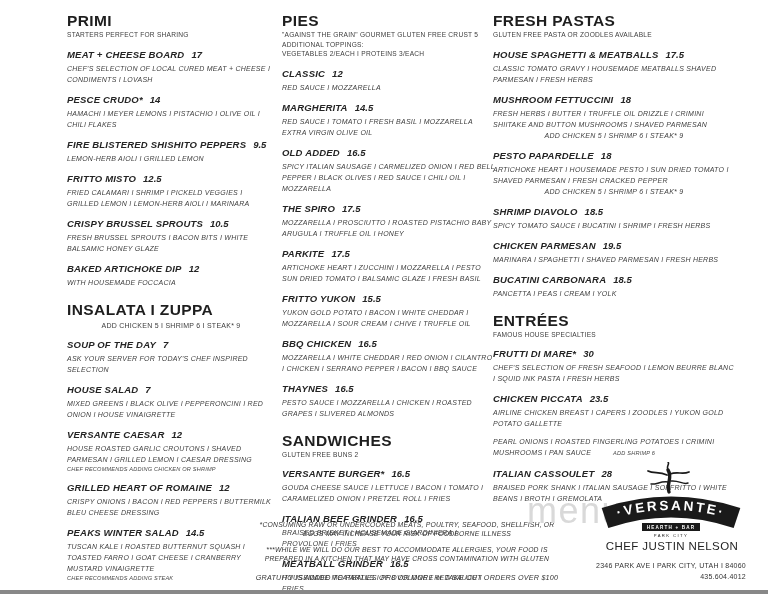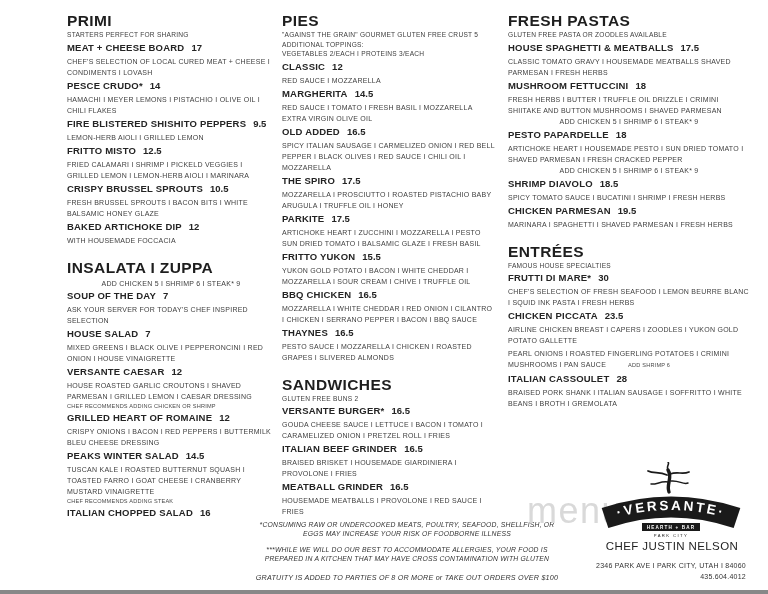--- a/index.html
+++ b/index.html
@@ -4,31 +4,31 @@
 <style>
   html,body{margin:0;padding:0;background:#888;}
   .page{
     position:relative;width:768px;height:590px;background:#ffffff;
     font-family:"Liberation Sans", sans-serif;color:#2e2e2e;overflow:hidden;
     margin:0 auto;
   }
   .col{position:absolute;top:12px;}
   #col-0{left:67px;width:208px;}
   #col-1{left:282px;width:213px;}
-  #col-2{left:508px;width:242px;}
+  #col-2{left:493px;width:242px;}
   .section{margin:0 0 13px 0;}
   .section-title{
     font-size:15.5px;font-weight:700;color:#1e1e1e;letter-spacing:.4px;
     margin:0;line-height:18px;
   }
   .section-sub{
     font-size:6.6px;color:#3c3c3c;letter-spacing:.25px;margin:1px 0 0 0;line-height:8.5px;
   }
   .sub-center{text-align:center;font-size:7px;margin-top:3px;}
-  .item{}
+  .item{margin-top:7px;font-style:italic;}
   .item-head{line-height:12px;}
   .item-name{font-size:9.5px;font-weight:700;color:#242424;letter-spacing:.2px;}
   .item-price{font-size:9.5px;font-weight:700;color:#242424;margin-left:7px;}
   .item-desc{
     font-size:7px;color:#3e3e3e;letter-spacing:.25px;line-height:11px;margin:2px 0 0 0;
   }
   .item-sidenote{font-size:5.6px;color:#4a4a4a;margin-left:22px;letter-spacing:.2px;}
   .item-subnote{font-size:5.6px;color:#4a4a4a;letter-spacing:.2px;margin:1px 0 0 0;line-height:7px;}
   .item-addnote{font-size:7px;color:#3e3e3e;text-align:center;margin:1px 0 0 0;line-height:10px;letter-spacing:.25px;}
   .notes{
@@ -189,20 +189,24 @@
           <p class="item-desc"><span>ARTICHOKE HEART I HOUSEMADE PESTO I SUN DRIED TOMATO I SHAVED PARMESAN I FRESH CRACKED PEPPER</span></p>
           <p class="item-addnote">ADD CHICKEN 5 I SHRIMP 6 I STEAK* 9</p>
         </div>
         <div class="item">
           <div class="item-head"><span class="item-name">SHRIMP DIAVOLO</span><span class="item-price">18.5</span></div>
           <p class="item-desc"><span>SPICY TOMATO SAUCE I BUCATINI I SHRIMP I FRESH HERBS</span></p>
         </div>
         <div class="item">
           <div class="item-head"><span class="item-name">CHICKEN PARMESAN</span><span class="item-price">19.5</span></div>
           <p class="item-desc"><span>MARINARA I SPAGHETTI I SHAVED PARMESAN I FRESH HERBS</span></p>
+        </div>
+        <div class="item">
+          <div class="item-head"><span class="item-name">BUCATINI CARBONARA</span><span class="item-price">18.5</span></div>
+          <p class="item-desc"><span>PANCETTA I PEAS I CREAM I YOLK</span></p>
         </div>
       </div>
       <div class="section">
         <h2 class="section-title">ENTRÉES</h2>
         <p class="section-sub">FAMOUS HOUSE SPECIALTIES</p>
         <div class="item">
           <div class="item-head"><span class="item-name">FRUTTI DI MARE*</span><span class="item-price">30</span></div>
           <p class="item-desc"><span>CHEF'S SELECTION OF FRESH SEAFOOD I LEMON BEURRE BLANC I SQUID INK PASTA I FRESH HERBS</span></p>
         </div>
         <div class="item">

